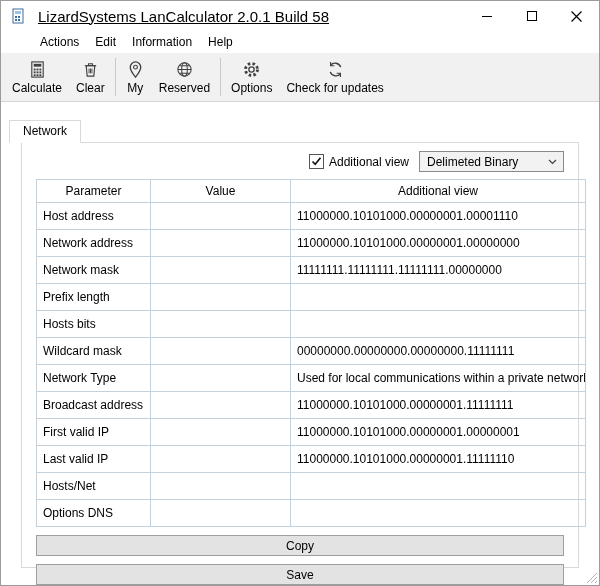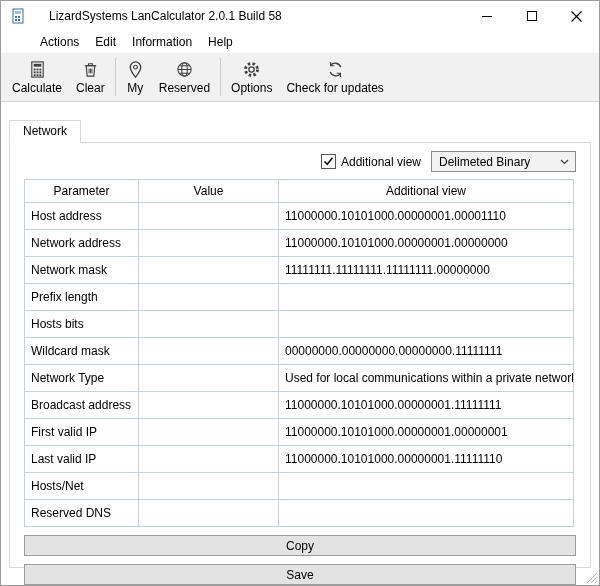--- a/index.html
+++ b/index.html
@@ -5,39 +5,39 @@
   html,body { margin:0; padding:0; background:#cfcfcf; }
   .window {
     width:600px; height:586px; box-sizing:border-box;
     background:#ffffff; border:1px solid #9b9b9b;
     font-family:"Liberation Sans", sans-serif; font-size:12px; color:#000;
     position:relative; display:flex; flex-direction:column; overflow:hidden;
   }
   
   .titlebar { height:30px; flex:none; display:flex; align-items:center; padding-left:9px; }
   .app-icon { width:16px; height:16px; flex:none; }
-  .title-text { margin-left:23px; font-size:12px; white-space:nowrap; }
+  .title-text { margin-left:12px; font-size:15px; white-space:nowrap;text-decoration:underline; }
   .win-controls { margin-left:auto; display:flex; height:30px; }
   .win-btn { width:45px; height:30px; display:flex; align-items:center; justify-content:center; cursor:default; }
   
   .menubar { height:22px; flex:none; display:flex; align-items:center; padding-left:3px;margin-left:28px; }
   .menu-item { padding:3px 8px; }
   
   .toolbar { height:49px; flex:none; background:#f1f1f1; border-bottom:1px solid #d5d5d5;
              display:flex; align-items:center; padding:0 4px; box-sizing:border-box; }
   .tool-btn { display:flex; flex-direction:column; align-items:center; justify-content:center;
               padding:3px 7px; gap:2px; white-space:nowrap; }
   .tool-btn svg { width:19px; height:19px; display:block; }
   .tool-sep { width:1px; height:38px; background:#c9c9c9; margin:0 3px; flex:none; }
   
   .content { flex:1; position:relative; padding-top:18px; background:#fff; }
   .tabs { display:flex; margin-left:8px; position:relative; z-index:2; margin-bottom:-1px; }
   .tab { padding:4px 13px 4px; border:1px solid #d9d9d9; background:#f0f0f0; margin-right:-1px; }
   .tab.active { background:#fff; border-bottom:1px solid #fff; z-index:3; position:relative; padding-top:3px; }
-  .panel { margin:0 8px; border:1px solid #d9d9d9; height:426px; box-sizing:border-box; background:#fff; }
+  .panel { margin:0 20px; border:1px solid #d9d9d9; height:426px; box-sizing:border-box; background:#fff; }
   
   .view-row { display:flex; justify-content:flex-end; align-items:center; margin:8px 14px 0; gap:10px; height:21px; }
   .checkbox-wrap { display:flex; align-items:center; gap:5px; }
   .checkbox { width:13px; height:13px; border:1px solid #555; background:#fff;
               display:flex; align-items:center; justify-content:center; flex:none; }
   .combobox { width:145px; height:21px; border:1px solid #8a8a8a; background:#f2f2f2;
               display:flex; align-items:center; padding-left:7px; box-sizing:border-box; }
   .combo-arrow { margin-left:auto; padding-right:6px; display:flex; align-items:center; }
   
   table.params { border-collapse:collapse; table-layout:fixed; margin:7px 14px 0; width:550px; }
@@ -261,21 +261,21 @@
             <td>Last valid IP</td>
             <td></td>
             <td>11000000.10101000.00000001.11111110</td>
           </tr>
           <tr>
             <td>Hosts/Net</td>
             <td></td>
             <td></td>
           </tr>
           <tr>
-            <td>Reserved DNS</td>
+            <td>Options DNS</td>
             <td></td>
             <td></td>
           </tr>
         </tbody>
       </table>
 
       <div class="footer-row">
         <div class="btn">Copy</div>
         <div class="btn">Save</div>
         <div class="btn">Save hosts</div>

